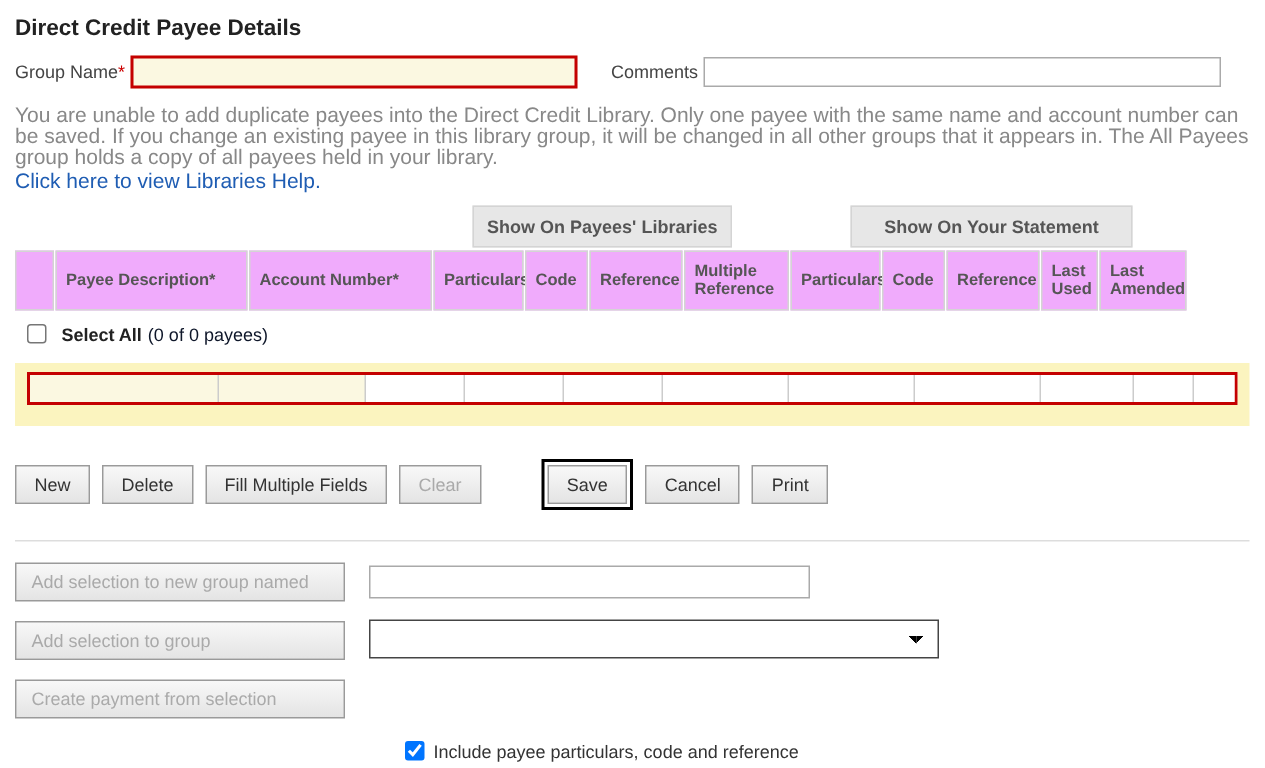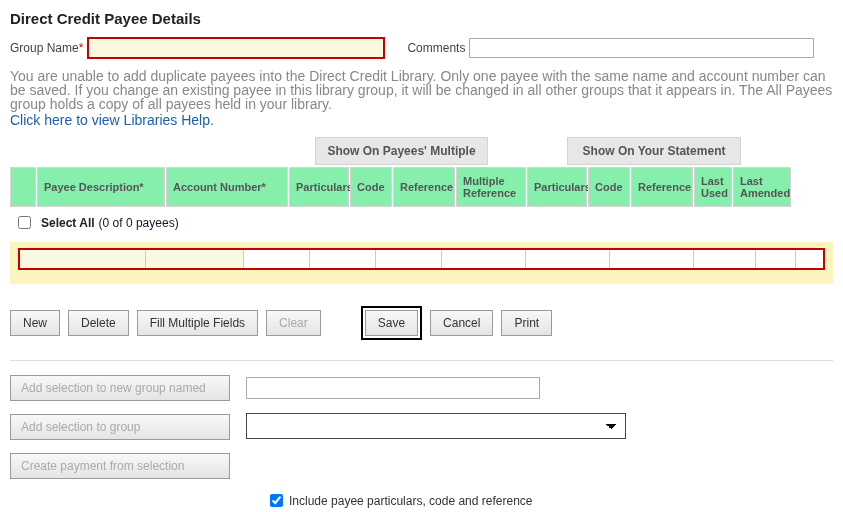--- a/index.html
+++ b/index.html
@@ -43,25 +43,25 @@
   .grid { margin-top: 10px; }
   .grid-header-groups { display:flex; }
   .spacer-left { width:305px; }
   .group-cell {
     background:#e7e7e7; border:1px solid #d4d4d4;
     display:flex; align-items:center; justify-content:center;
     height:28px; font-weight:bold; color:#555;
   }
   .group-payees { width:173px; margin-right:1px; }
   .spacer-mid { width:78px; }
-  .group-your { width:174px; }
+  .group-your { width:188px; }
 
   .grid-header-cols { display:flex; margin-top:2px; }
   .hcell {
-    background:#86efac; border:1px solid #d4d4d4;
+    background:#f0abfc; border:1px solid #d4d4d4;
     display:flex; align-items:center;
     padding:6px 6px; font-weight:bold; color:#555;
     height:40px; margin-right:1px; font-size:11px;
   }
   .hc-cb{width:26px;justify-content:center;padding:0}
   .hc-payee{width:128px}
   .hc-acct{width:122px}
   .hc-part{width:60px}
   .hc-code{width:42px}
   .hc-ref{width:62px}
@@ -145,21 +145,21 @@
   <label class="comments-label">Comments</label>
   <input class="comments-input" type="text" value="" style="">
 </div>
 
 <div class="info-text">You are unable to add duplicate payees into the Direct Credit Library. Only one payee with the same name and account number can be saved. If you change an existing payee in this library group, it will be changed in all other groups that it appears in. The All Payees group holds a copy of all payees held in your library.</div>
 <div class="info-text"><a href="#">Click here to view Libraries Help.</a></div>
 
 <div class="grid">
   <div class="grid-header-groups">
     <div class="spacer-left"></div>
-    <div class="group-cell group-payees">Show On Payees' Multiple</div>
+    <div class="group-cell group-payees">Show On Payees' Libraries</div>
     <div class="spacer-mid"></div>
     <div class="group-cell group-your">Show On Your Statement</div>
   </div>
   <div class="grid-header-cols">
     <div class="hcell hc-cb"></div>
     <div class="hcell hc-payee">Payee Description*</div>
     <div class="hcell hc-acct">Account Number*</div>
     <div class="hcell hc-part">Particulars</div>
     <div class="hcell hc-code">Code</div>
     <div class="hcell hc-ref">Reference</div>

